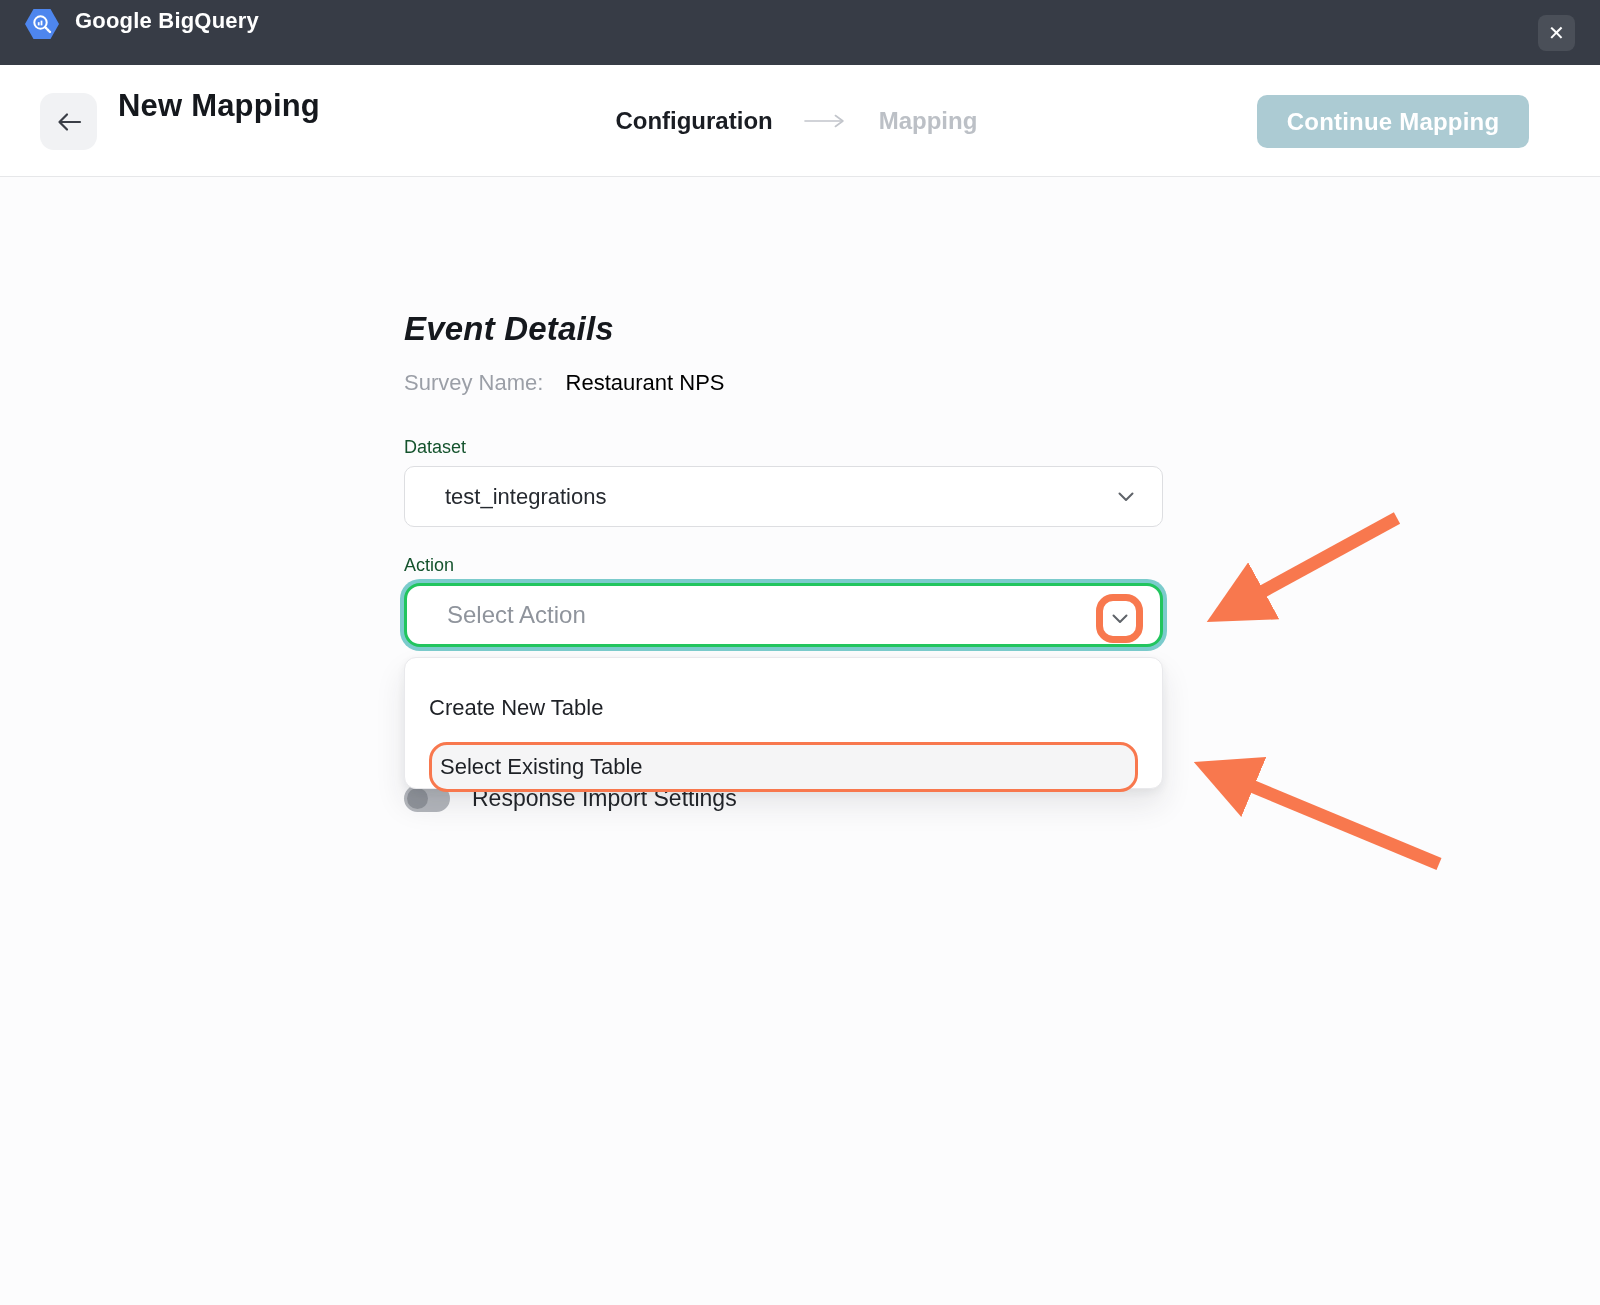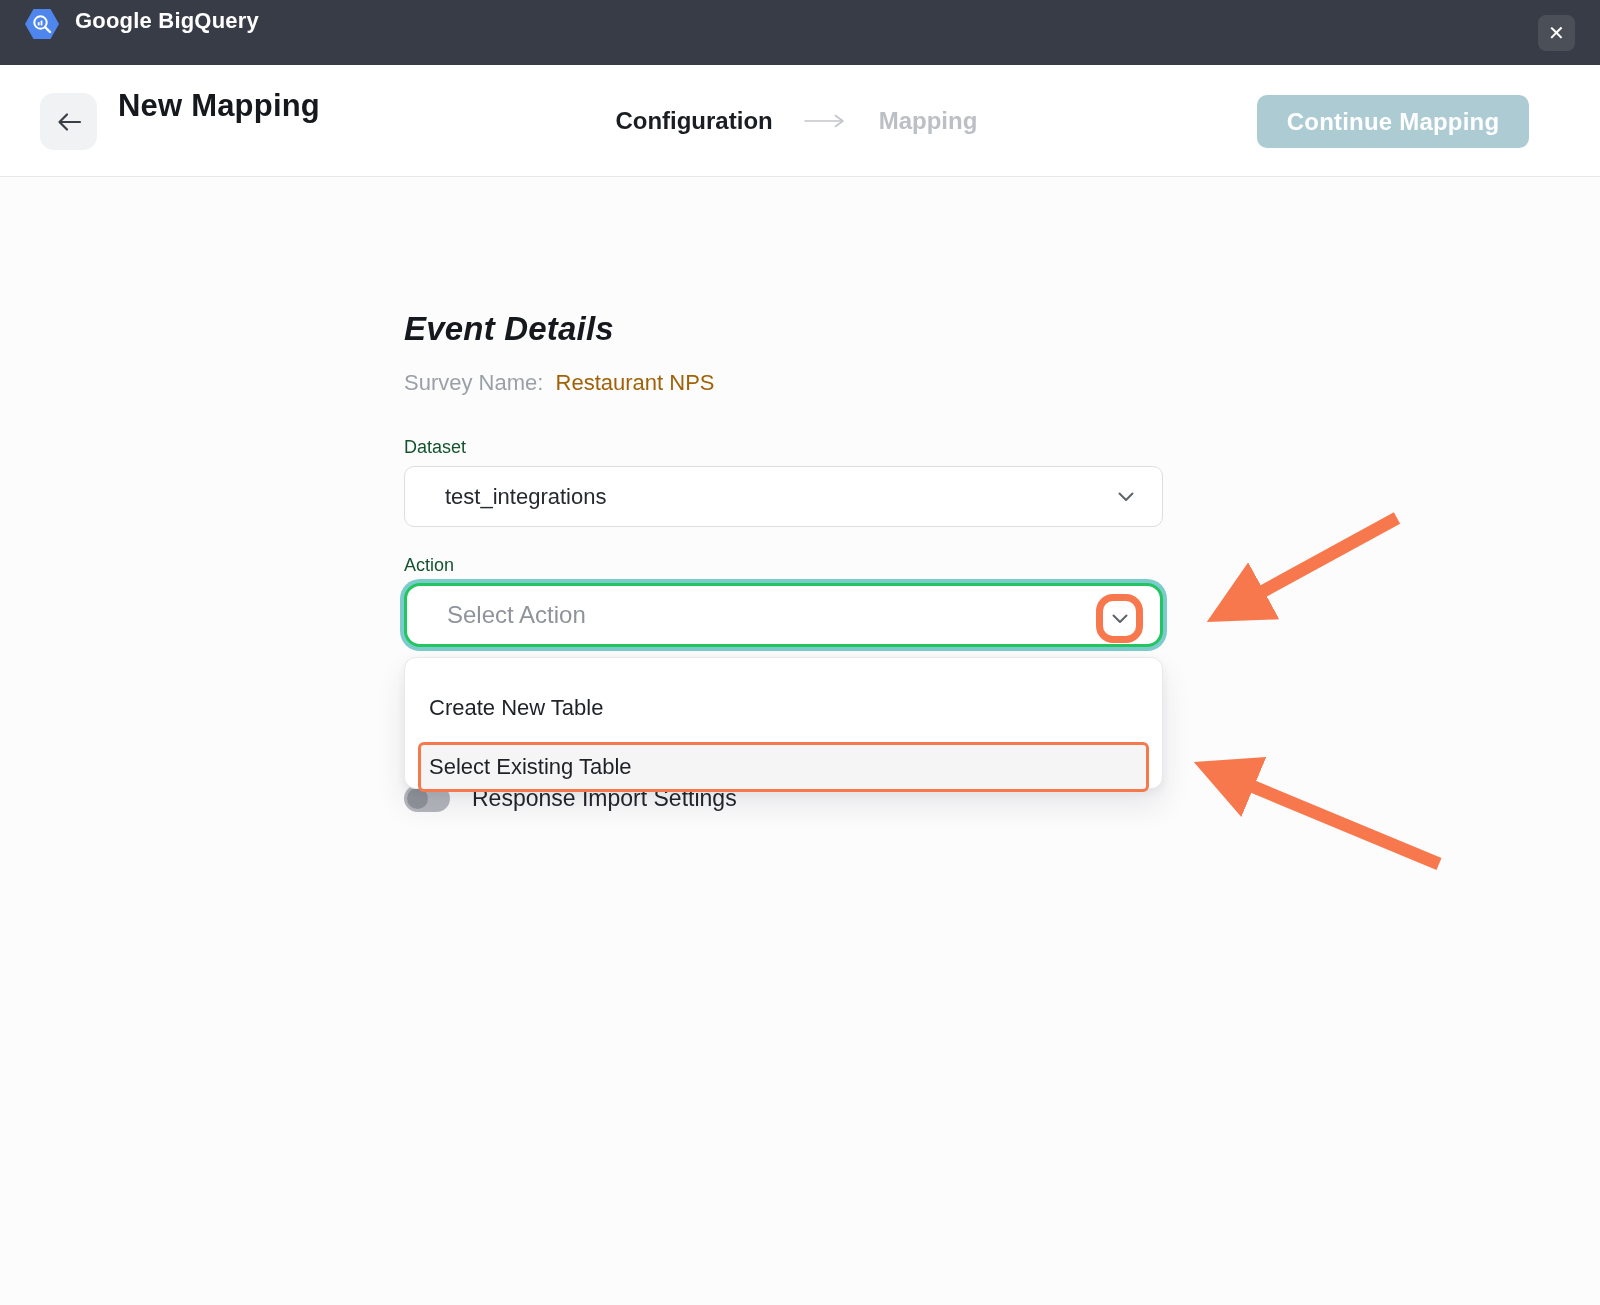--- a/index.html
+++ b/index.html
@@ -56,21 +56,21 @@
   }
 
   
   .form-col { position:absolute; left:404px; top:177px; width:759px; }
   .section-title {
     position:absolute; top:133px; left:0;
     font-size:33px; font-weight:800; color:#15181d; letter-spacing:.2px;font-style:italic;
   }
   .survey-line { position:absolute; top:193px; left:0; font-size:22px; }
   .survey-label { color:#9b9fa7; }
-  .survey-value { color:#a16207; margin-left:6px; }
+  .survey-value { color:#000000; margin-left:16px; }
 
   .field-label { position:absolute; left:0; font-size:18px; color:#14532d; }
   .label-dataset { top:260px; }
   .label-action  { top:378px; }
 
   .select-box {
     position:absolute; left:0; width:759px; background:#ffffff;
     border:1px solid #dddee1; border-radius:10px;
     display:flex; align-items:center; padding:0 40px; cursor:pointer;
   }
@@ -92,22 +92,22 @@
     position:absolute; left:0; top:480px; width:759px; height:132px;
     background:#ffffff; border:1px solid #e9e9ec; border-radius:12px;
     box-shadow:0 16px 30px rgba(40,44,52,.10), 0 3px 8px rgba(40,44,52,.06);
     z-index:6; padding-top:16px;
   }
   .dd-item-plain {
     height:68px; display:flex; align-items:center; padding:0 24px;
     font-size:22px; color:#1e2126; cursor:pointer;
   }
   .dd-item-highlight {
-    margin:0 13px; height:50px; background:#f5f5f6;
-    border:3px solid #f8784e; border-radius:6px;
+    margin:0 24px; height:50px; background:#f5f5f6;
+    border:3px solid #f8784e; border-radius:18px;
     display:flex; align-items:center; padding:0 8px;
     font-size:22px; color:#1e2126; cursor:pointer;
   }
 
   
   .response-row {
     position:absolute; left:0; top:603px; height:36px; z-index:2;
     display:flex; align-items:center; gap:22px;
   }
   .toggle {

